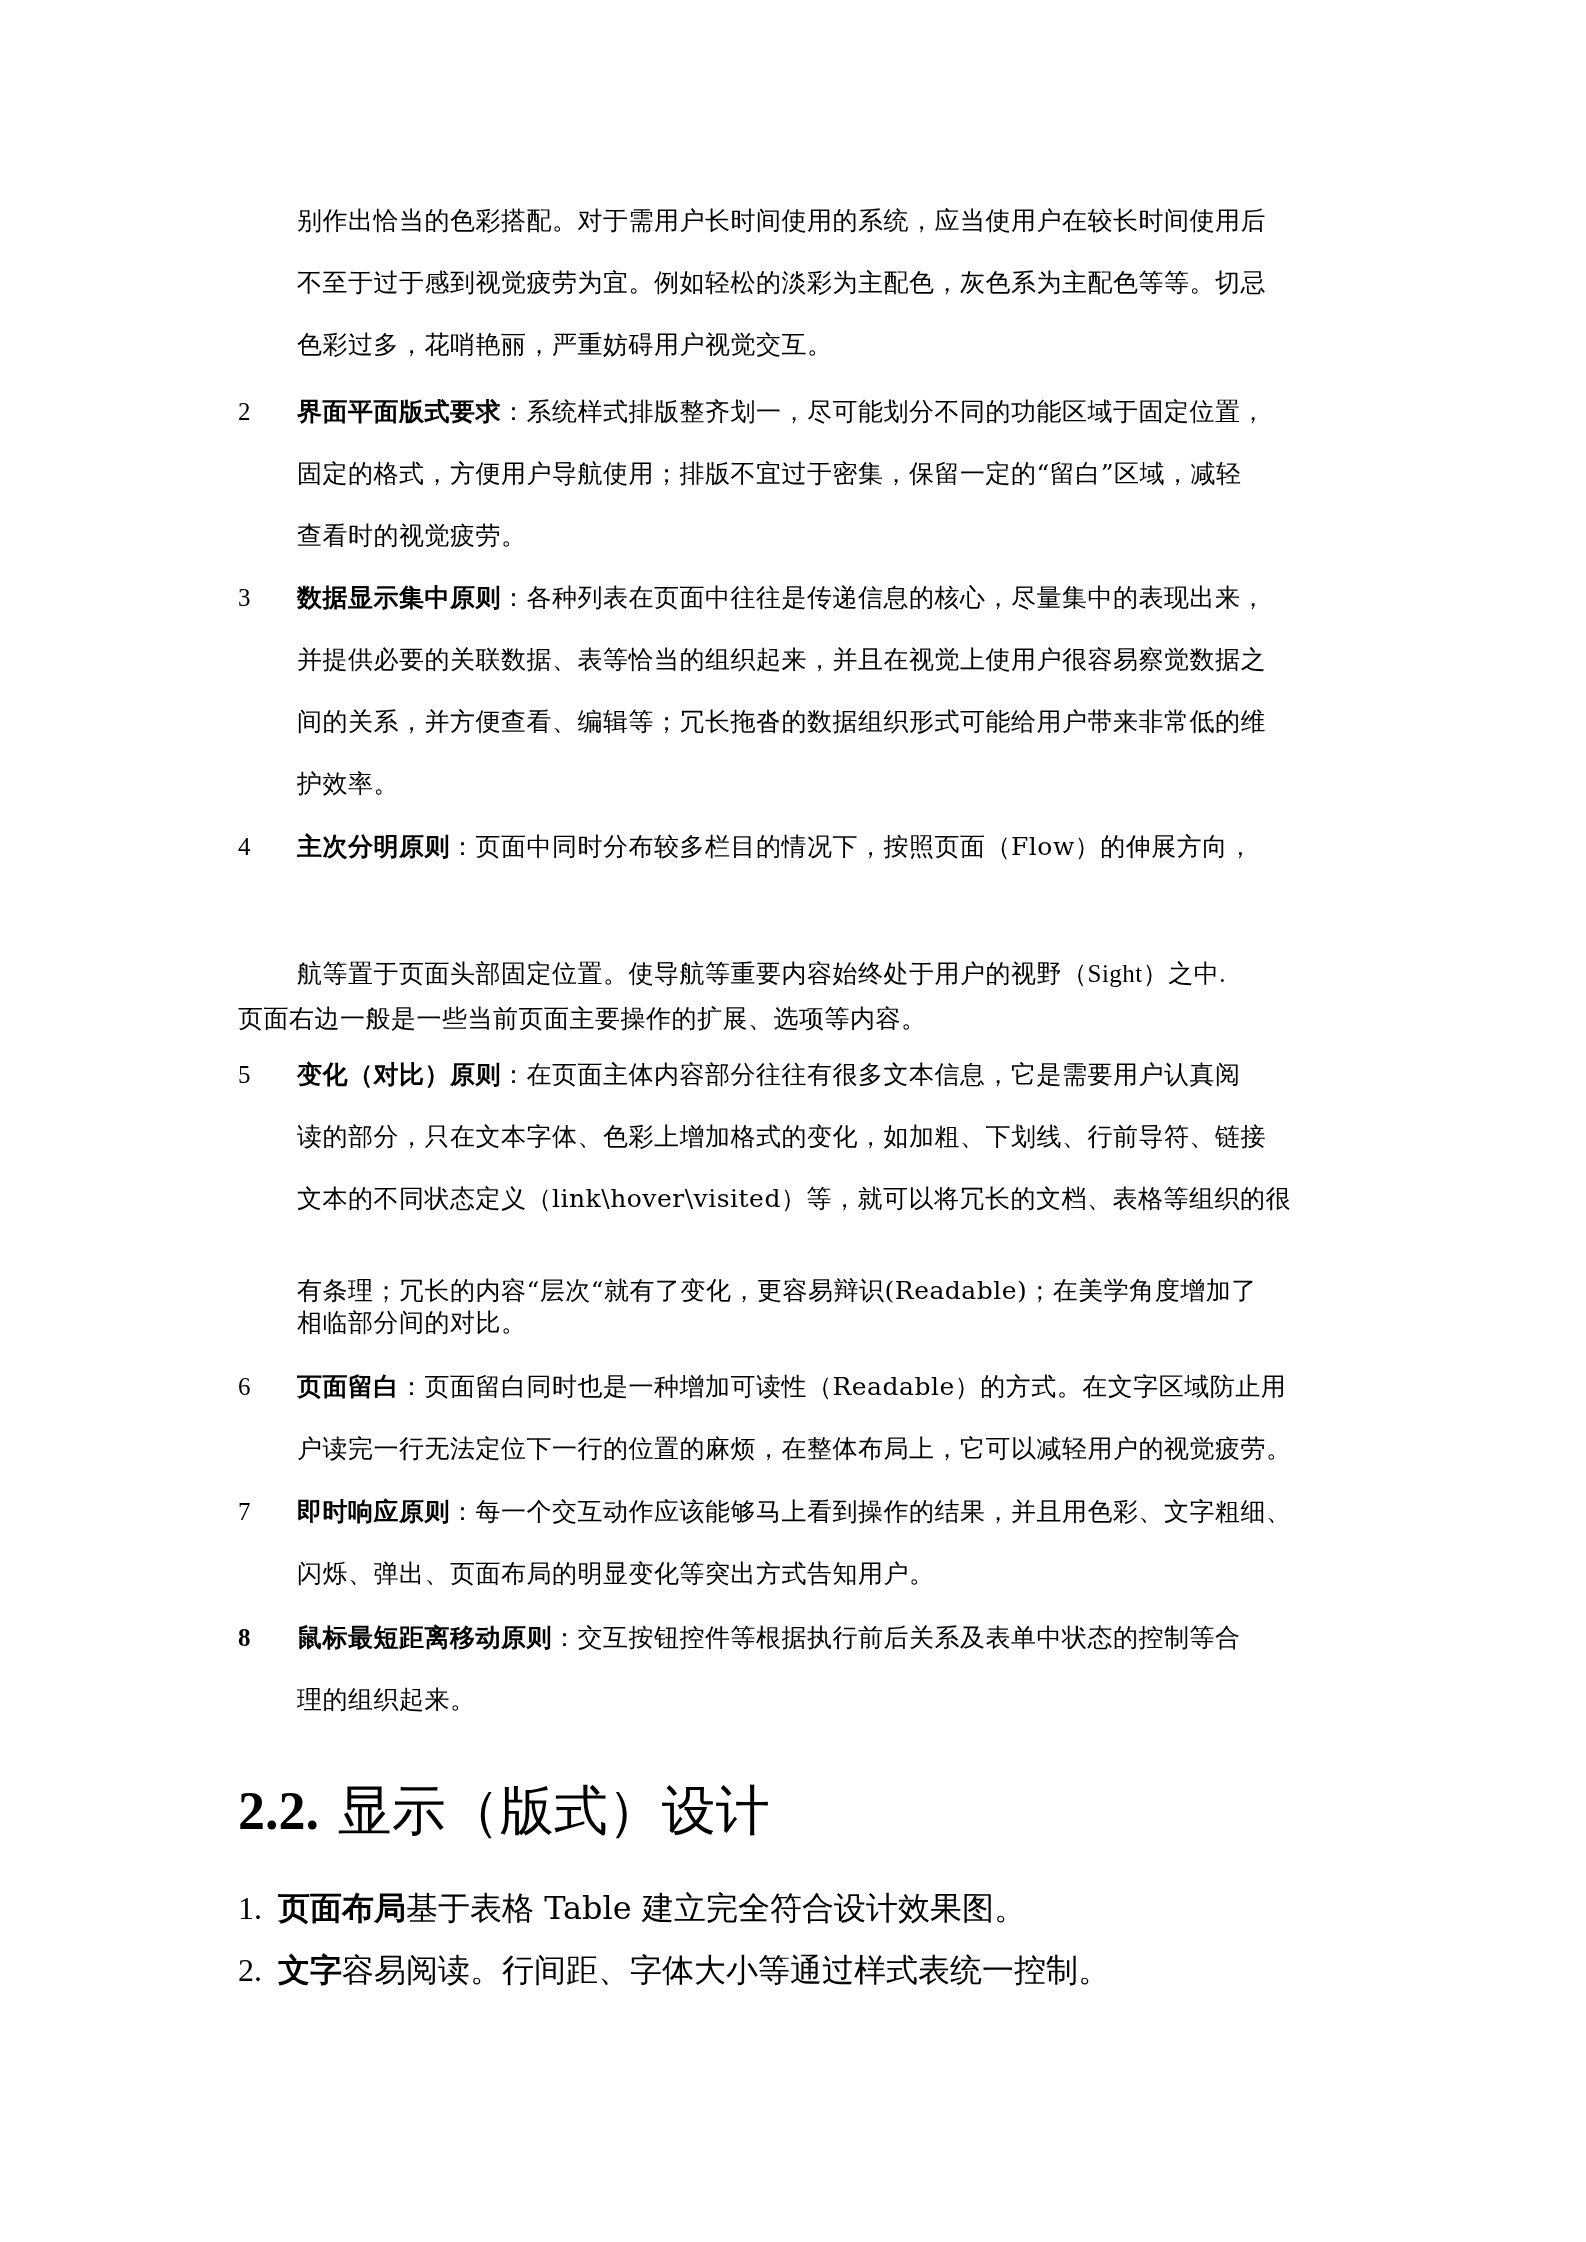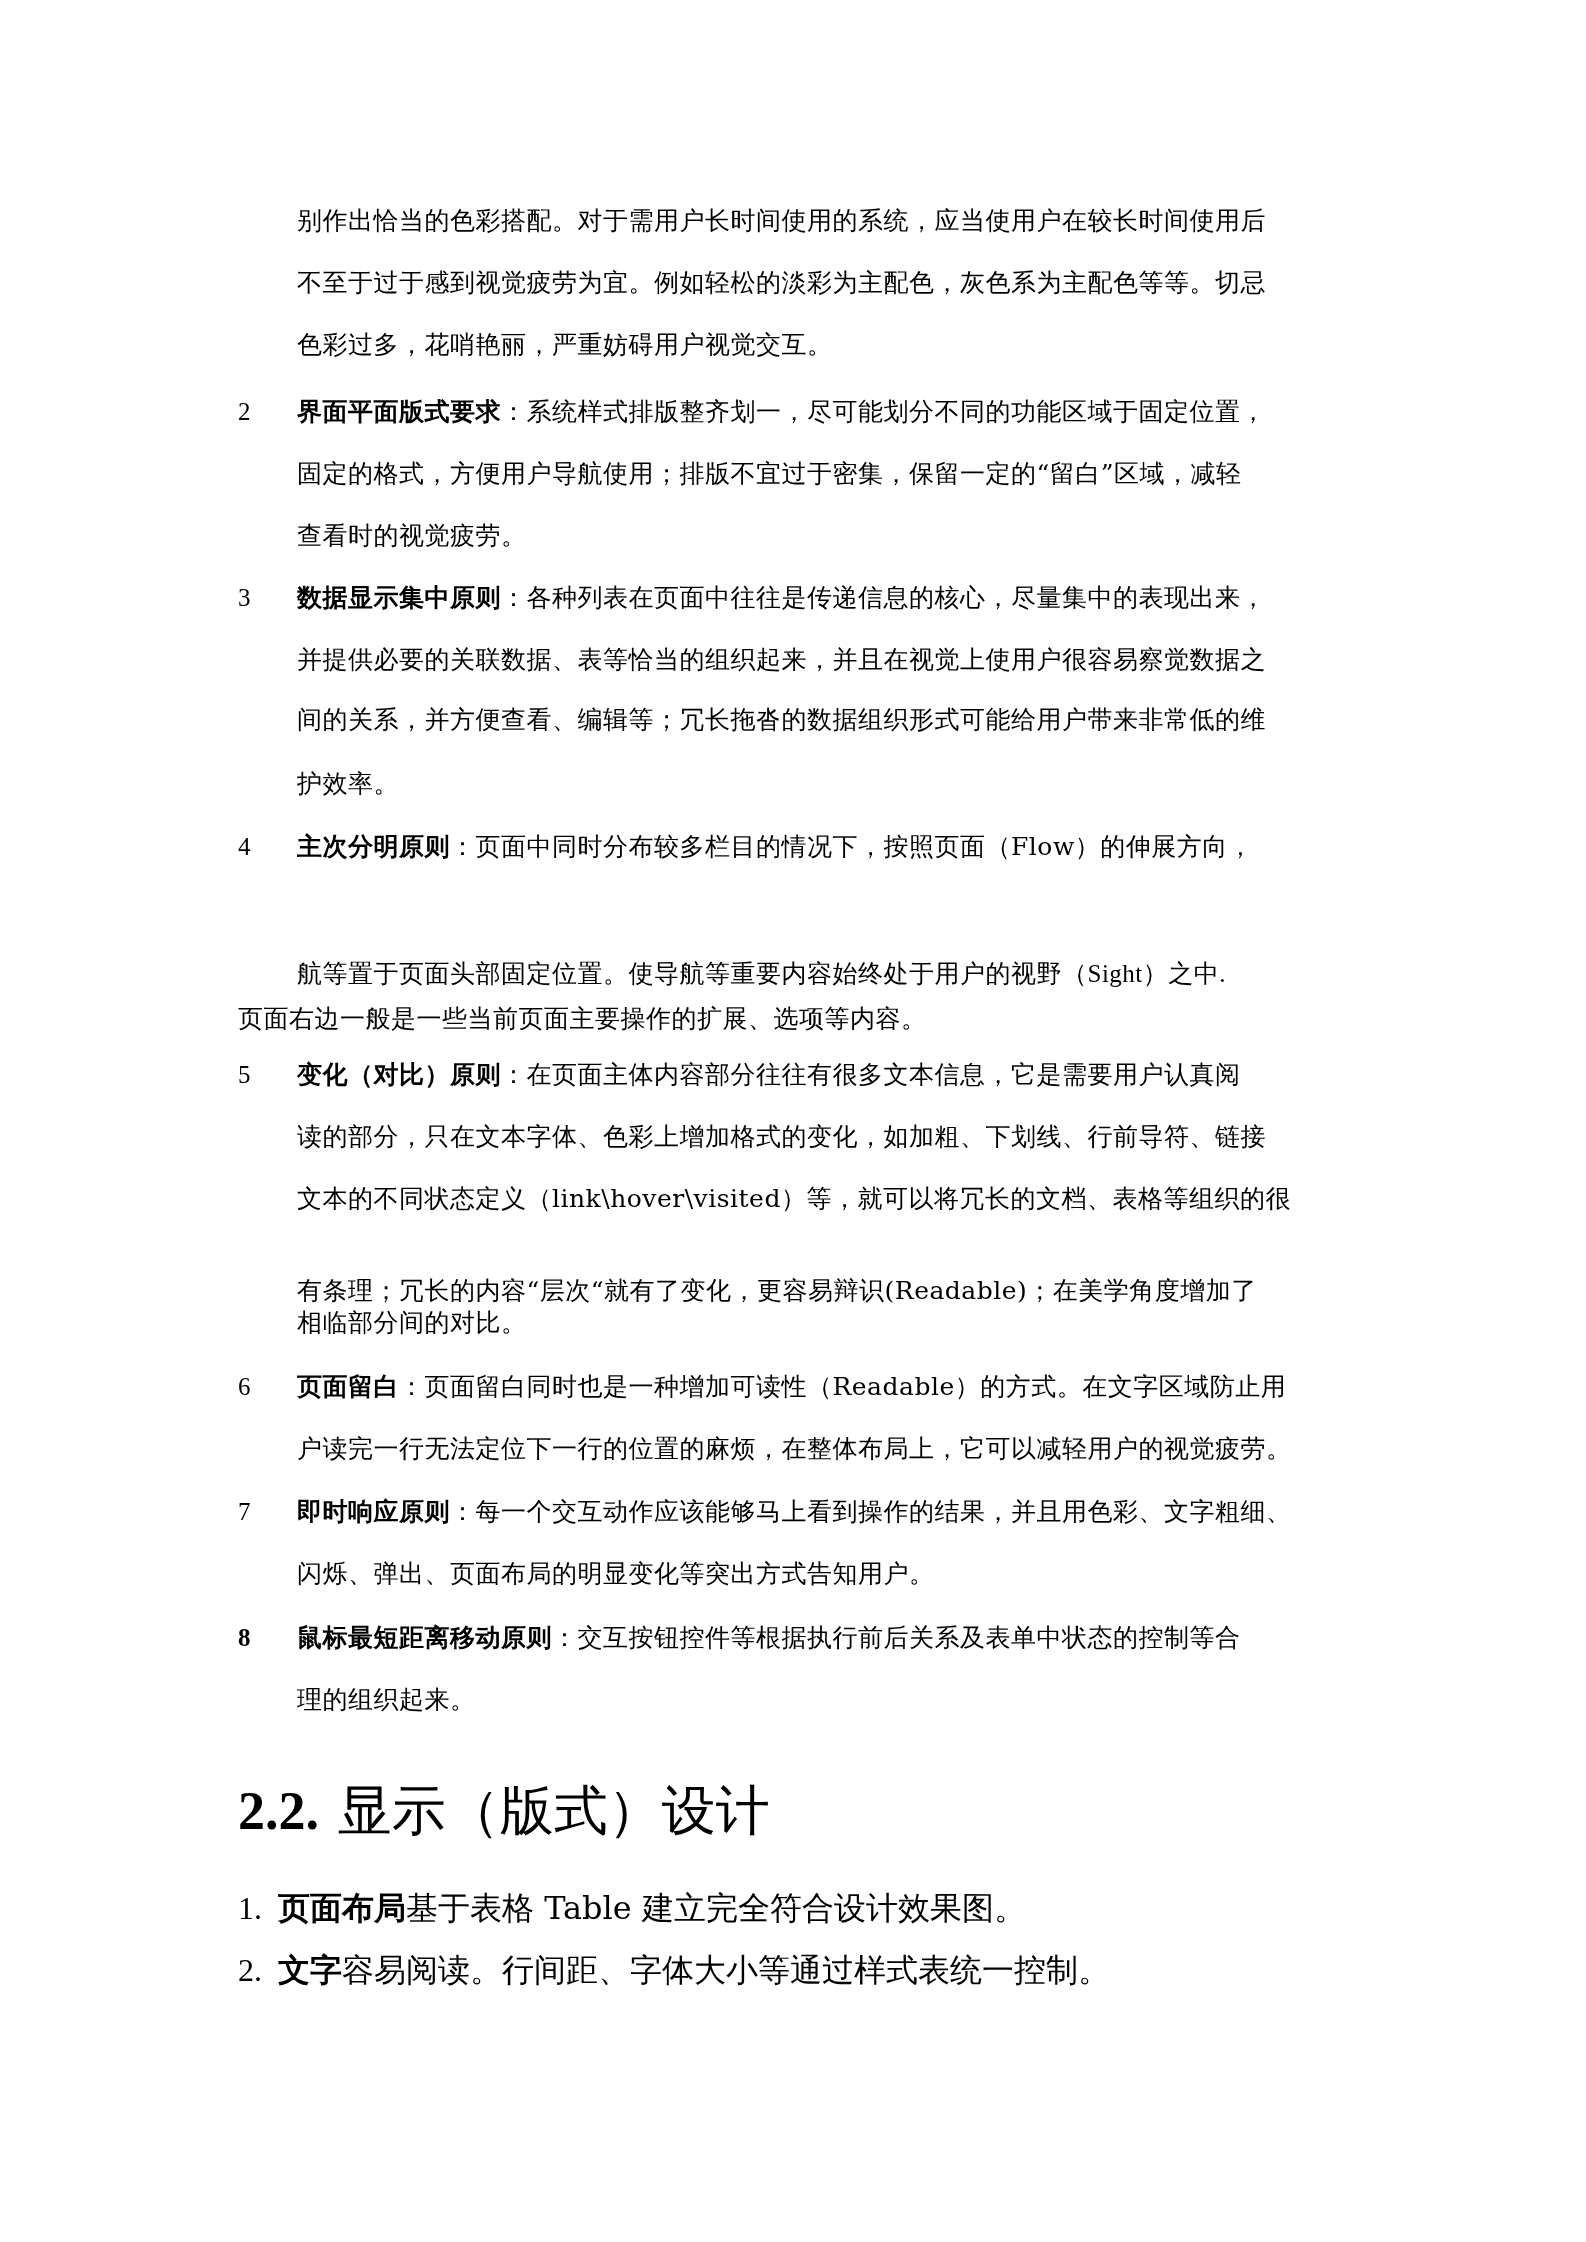--- a/index.html
+++ b/index.html
@@ -71,21 +71,21 @@
     <span class="b">界面平面版式要求</span><span>：系统样式排版整齐划一，尽可能划分不同的功能区域于固定位置，</span>
   </div>
   <div class="line" style="left:297px; top:459px;">固定的格式，方便用户导航使用；排版不宜过于密集，保留一定的“留白”区域，减轻</div>
   <div class="line" style="left:297px; top:521px;">查看时的视觉疲劳。</div>
 
   <div class="num" style="left:238px; top:583px;">3</div>
   <div class="line" style="left:297px; top:583px;">
     <span class="b">数据显示集中原则</span><span>：各种列表在页面中往往是传递信息的核心，尽量集中的表现出来，</span>
   </div>
   <div class="line" style="left:297px; top:645px;">并提供必要的关联数据、表等恰当的组织起来，并且在视觉上使用户很容易察觉数据之</div>
-  <div class="line" style="left:297px; top:707px;font-family:Liberation Mono, monospace;">间的关系，并方便查看、编辑等；冗长拖沓的数据组织形式可能给用户带来非常低的维</div>
+  <div class="line" style="left:297px; top:707px;">间的关系，并方便查看、编辑等；冗长拖沓的数据组织形式可能给用户带来非常低的维</div>
   <div class="line" style="left:297px; top:769px;">护效率。</div>
 
   <div class="num" style="left:238px; top:832px;">4</div>
   <div class="line" style="left:297px; top:832px;">
     <span class="b">主次分明原则</span><span>：页面中同时分布较多栏目的情况下，按照页面（Flow）的伸展方向，</span>
   </div>
   <div class="line" style="left:297px; top:959px;font-family:Liberation Serif, serif;">航等置于页面头部固定位置。使导航等重要内容始终处于用户的视野（Sight）之中.</div>
   <div class="line" style="left:238px; top:1004px;">页面右边一般是一些当前页面主要操作的扩展、选项等内容。</div>
 
   <div class="num" style="left:238px; top:1060px;">5</div>

